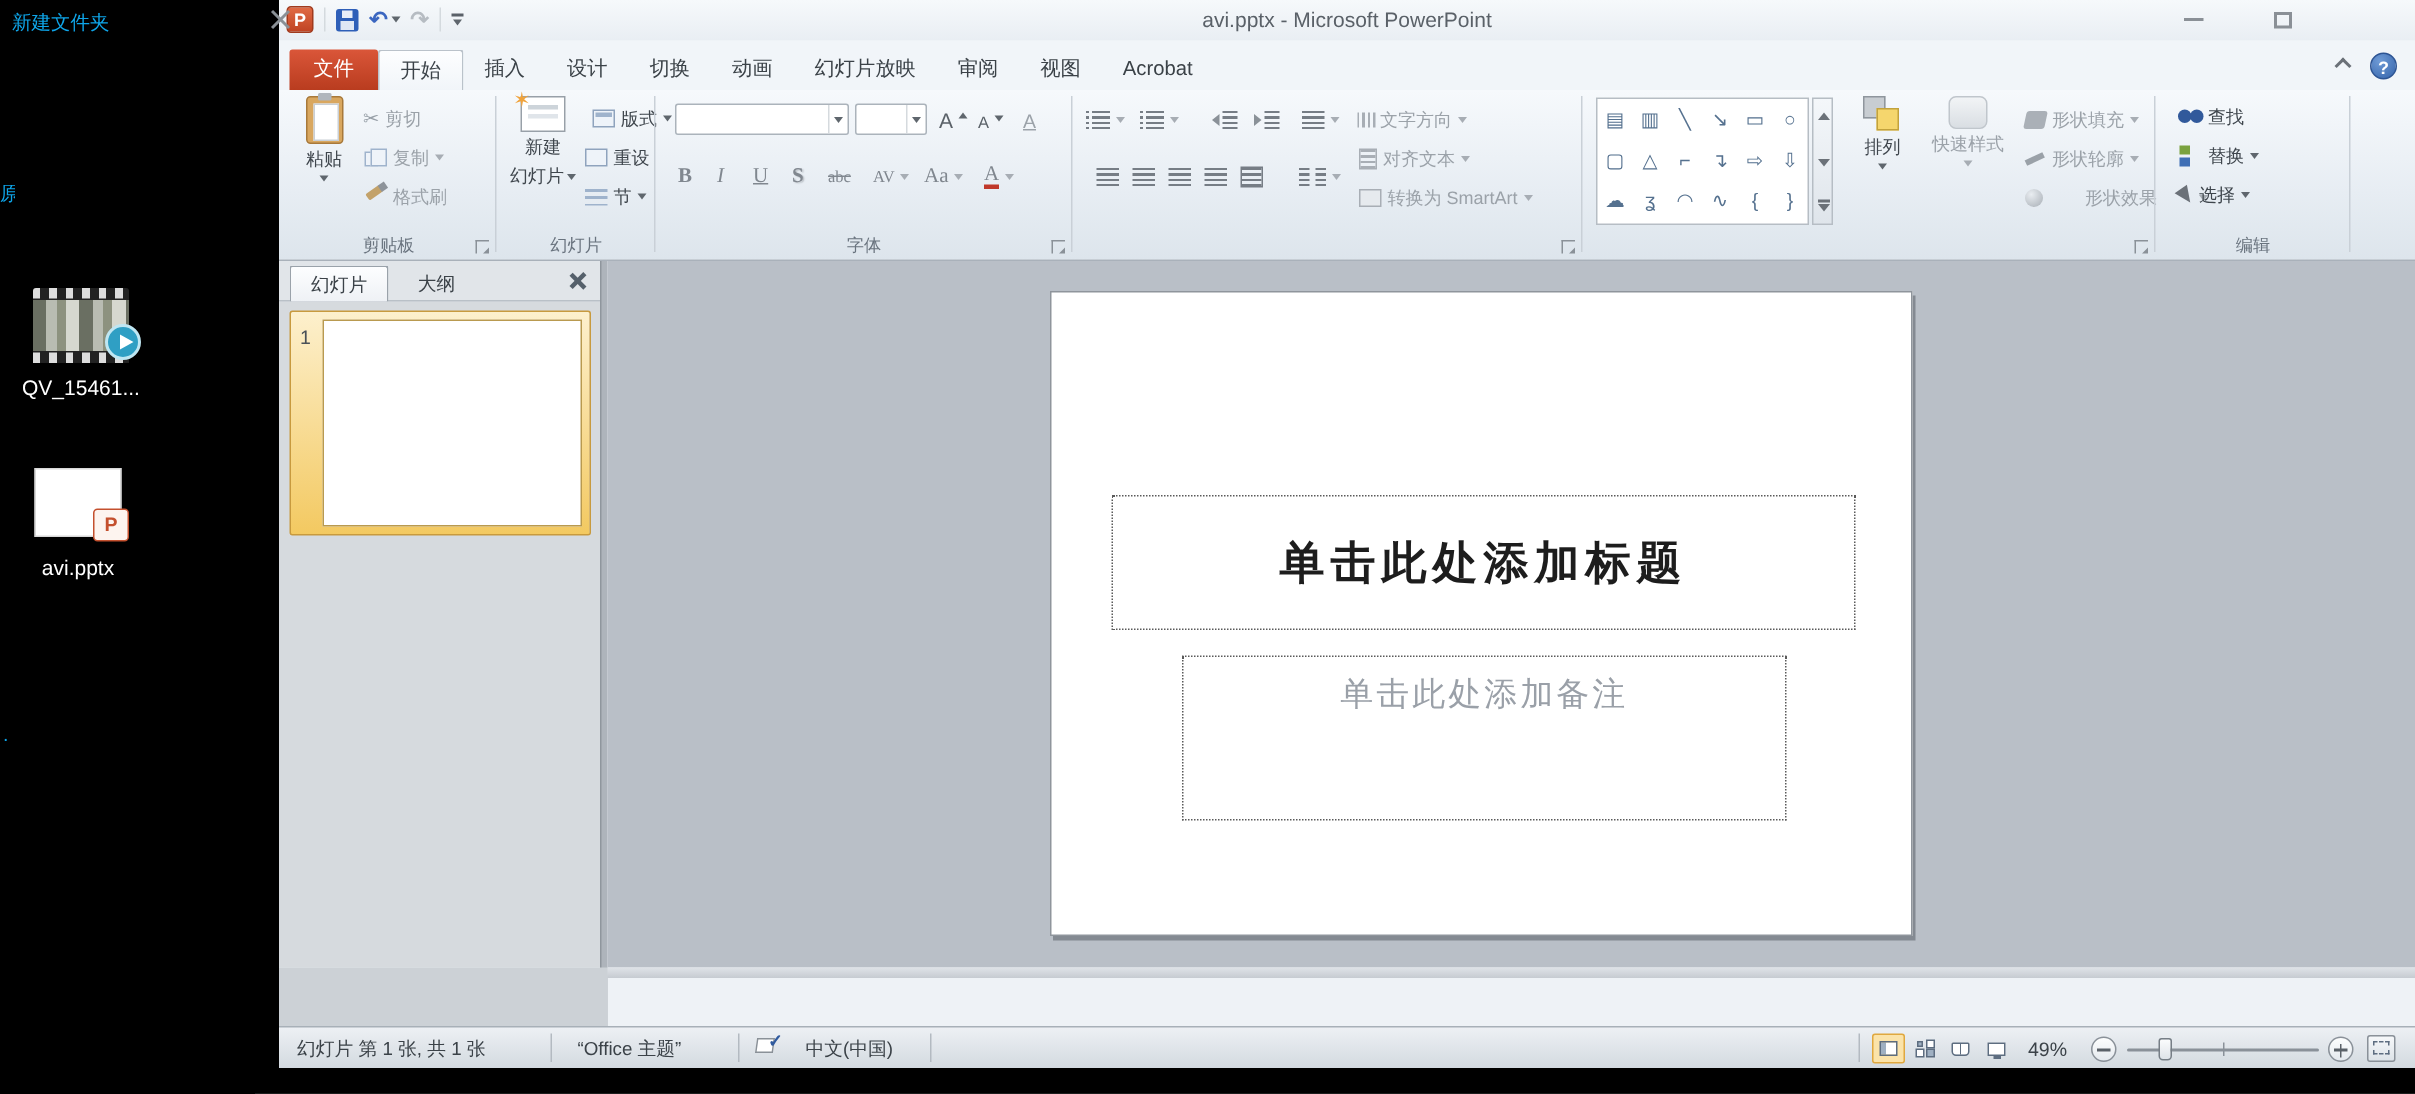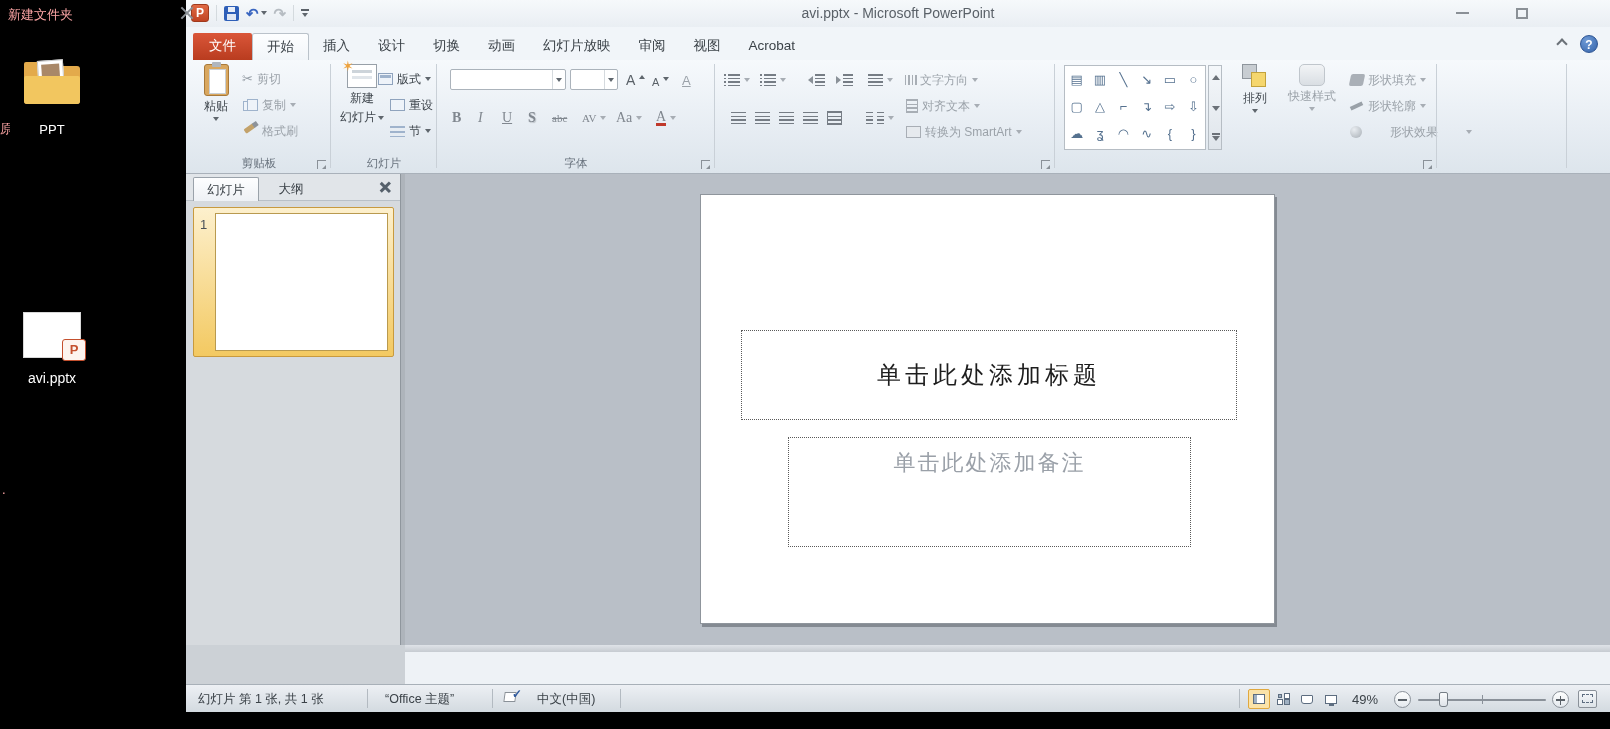--- a/index.html
+++ b/index.html
@@ -1,20 +1,20 @@
 <!DOCTYPE html>
 <html><head>
 <meta charset="utf-8">
 <style>
   * { margin:0; padding:0; box-sizing:border-box; }
   html,body { width:1610px; height:729px; background:#000; overflow:hidden;
               font-family:"Liberation Sans",sans-serif; }
   
   #desktop { position:absolute; left:0; top:0; width:1610px; height:729px; background:#000; }
-  .dsk-label { position:absolute; color:#fca5a5; font-size:13px; }
+  .dsk-label { position:absolute; color:#0ea5e9; font-size:13px; }
   .dsk-item { position:absolute; text-align:center; color:#fff; font-size:13px; }
   .folder { position:relative; width:56px; height:44px; margin:0 auto; }
   .folder .back { position:absolute; left:0; top:4px; width:56px; height:38px; background:#e3aa4b; border-radius:3px; }
   .folder .tabf { position:absolute; left:0; top:0; width:22px; height:8px; background:#e3aa4b; border-radius:2px 2px 0 0; }
   .folder .photo { position:absolute; left:14px; top:-2px; width:26px; height:34px; background:#fff; transform:rotate(-4deg); border:1px solid #c9c9c9; }
   .folder .photo i { position:absolute; left:3px; top:3px; right:3px; height:18px; background:#a98868; display:block; }
   .folder .front { position:absolute; left:0; top:14px; width:56px; height:28px; background:#f2c65f; border-radius:2px 2px 3px 3px; }
   .film { position:relative; width:64px; height:50px; margin:0 auto; background:#222; border-radius:2px;
           background-image:repeating-linear-gradient(to right,#ddd 0 5px,#222 5px 11px); background-size:100% 7px; background-repeat:no-repeat; }
   .film .mid { position:absolute; left:0; top:8px; width:64px; height:34px; background:#b9bcb2;
@@ -130,21 +130,21 @@
   .thumbsel { position:absolute; left:7px; top:33px; width:201px; height:150px; background:linear-gradient(#fdf0cd,#f3c961); border:1px solid #c89a3e; border-radius:2px; }
   .thumbnum { position:absolute; left:6px; top:9px; font-size:13px; color:#4a5158; }
   .thumbslide { position:absolute; left:21px; top:5px; right:5px; bottom:5px; background:#fff; border:1px solid #b99a4f; }
   .pane-gap { position:absolute; left:0; top:645px; width:219px; height:39px; background:#ccd1d6; }
   .vsplit { position:absolute; left:214px; top:174px; width:5px; height:510px; background:#aeb4bb; border-left:1px solid #8f969d; }
   .canvas { position:absolute; left:219px; top:174px; right:0; height:471px; background:#b9bfc7; }
   .slide { position:absolute; left:295px; top:20px; width:575px; height:430px; background:#fff; border:1px solid #8f959c;
            box-shadow:2px 3px 0 rgba(80,86,94,.5); }
   .ph { position:absolute; border:1px dotted #5a5a5a; font-family:"Liberation Serif",serif; }
   .ph.title { left:40px; top:135px; width:496px; height:90px; display:flex; align-items:center; justify-content:center;
-              font-size:24px; letter-spacing:4px; color:#1d1d1d; }
+              font-size:30px; letter-spacing:4px; color:#1d1d1d;font-weight:bold; }
   .ph.subtitle { left:87px; top:242px; width:403px; height:110px; text-align:center; padding-top:10px;
                  font-size:22px; letter-spacing:2px; color:#9aa0a8; }
   .hsplit { position:absolute; left:219px; top:645px; right:0; height:7px; background:linear-gradient(#dfe3e8,#c6cbd1); }
   .notes { position:absolute; left:219px; top:652px; right:0; height:32px; background:#fff; border-top:1px solid #9aa2ab; }
   .notes .ntext { position:absolute; left:12px; top:6px; font-size:15px; color:#2b2f33; font-family:"Liberation Serif",serif; }
   .nscroll { position:absolute; right:0; top:0; width:17px; height:32px; background:#eff1f4; border-left:1px solid #c6cdd4; }
   .nscroll .up { position:absolute; left:4px; top:5px; width:0; height:0; border-left:4px solid transparent; border-right:4px solid transparent; border-bottom:6px solid #6b7178; }
   .nscroll .dn { position:absolute; left:4px; bottom:5px; width:0; height:0; border-left:4px solid transparent; border-right:4px solid transparent; border-top:6px solid #6b7178; }
   
   .status { position:absolute; left:0; top:684px; right:0; height:28px; background:linear-gradient(#edf0f4,#d3dae0); border-top:1px solid #a8b0b8;
@@ -170,30 +170,27 @@
   .zthumb { position:absolute; top:7px; width:9px; height:15px; background:linear-gradient(#fbfcfd,#dfe4e9); border:1px solid #767e86; border-radius:2px 2px 3px 3px; }
   .fitbtn { position:absolute; top:5px; width:19px; height:18px; border:1px solid #8a9199; border-radius:2px; background:linear-gradient(#f6f8fa,#dde3e8); }
   .fitbtn i { position:absolute; left:3px; top:3px; width:11px; height:9px; border:1px dashed #5d6d80; }
 </style>
 </head>
 <body>
 
 <div id="desktop">
   <div class="dsk-label" style="left:8px;top:6px;">新建文件夹</div>
   <div class="dsk-label" style="left:0;top:120px;width:10px;overflow:hidden;">原</div>
-  <div class="dsk-item" style="left:12px;top:62px;width:80px;">
-    <div class="folder">
-        <i class="back"></i>
-        <i class="tabf"></i>
-        <span class="photo">
-          <i></i>
-        </span>
-        <i class="front"></i>
-      </div>
-    <div style="margin-top:16px;">PPT</div>
+  <div class="dsk-item" style="left:6px;top:192px;width:96px;">
+    <div class="film">
+        <i class="mid"></i>
+        <i class="holes"></i>
+        <span class="playov"></span>
+      </div>
+    <div style="margin-top:8px;font-size:14px;">QV_15461...</div>
   </div>
   <div class="dsk-item" style="left:12px;top:312px;width:80px;">
     <div class="pagefile">
         <span class="pptbadge">P</span>
       </div>
     <div style="margin-top:12px;font-size:14px;">avi.pptx</div>
   </div>
   <div class="dsk-label" style="left:2px;top:482px;">.</div>
 </div>
 
@@ -276,21 +273,21 @@
       <div class="bigbtn" style="left:4px;width:52px;">
         <span class="nslideic">
             <em>✶</em>
           </span>
         <span>新建</span>
         <span style="display:flex;align-items:center;gap:2px;">
             <span>幻灯片</span>
             <span class="car"></span>
           </span>
       </div>
-      <div class="rbtn" style="left:46px;top:8px;font-family:Liberation Serif, serif;">
+      <div class="rbtn" style="left:63px;top:8px;font-family:Liberation Serif, serif;">
         <span class="mini bar"></span>
         <span>版式</span>
           <span class="car"></span>
       </div>
       <div class="rbtn" style="left:58px;top:34px;">
         <span class="mini"></span>
         <span>重设</span>
       </div>
       <div class="rbtn" style="left:58px;top:60px;">
         <span class="mini sect"></span>
@@ -456,20 +453,39 @@
       </div>
       <div class="rbtn dis" style="left:294px;top:61px;gap:28px;">
         <span class="effic"></span>
         <span>形状效果</span>
           <span class="car g"></span>
       </div>
       <span class="lch"></span>
     </div>
     <span class="gsep" style="left:1250px;"></span>
 
+    <div class="grp" style="left:1252px;width:128px;">
+      <div class="rbtn" style="left:14px;top:7px;">
+        <span class="binoc"></span>
+        <span>查找</span>
+      </div>
+      <div class="rbtn" style="left:14px;top:33px;">
+        <span class="ic16 replic">
+            <i></i>
+          </span>
+        <span>替换</span>
+          <span class="car"></span>
+      </div>
+      <div class="rbtn" style="left:14px;top:59px;">
+        <span class="selic"></span>
+        <span>选择</span>
+          <span class="car"></span>
+      </div>
+      <div class="gl">编辑</div>
+    </div>
     <span class="gsep" style="left:1380px;"></span>
   </div>
 
   <div class="pane">
     <div class="panetabs">
       <span class="ptab on" style="left:7px;width:66px;">幻灯片</span>
       <span class="ptab" style="left:77px;width:56px;">大纲</span>
       <span class="pclose">
           <i></i>
         </span>

